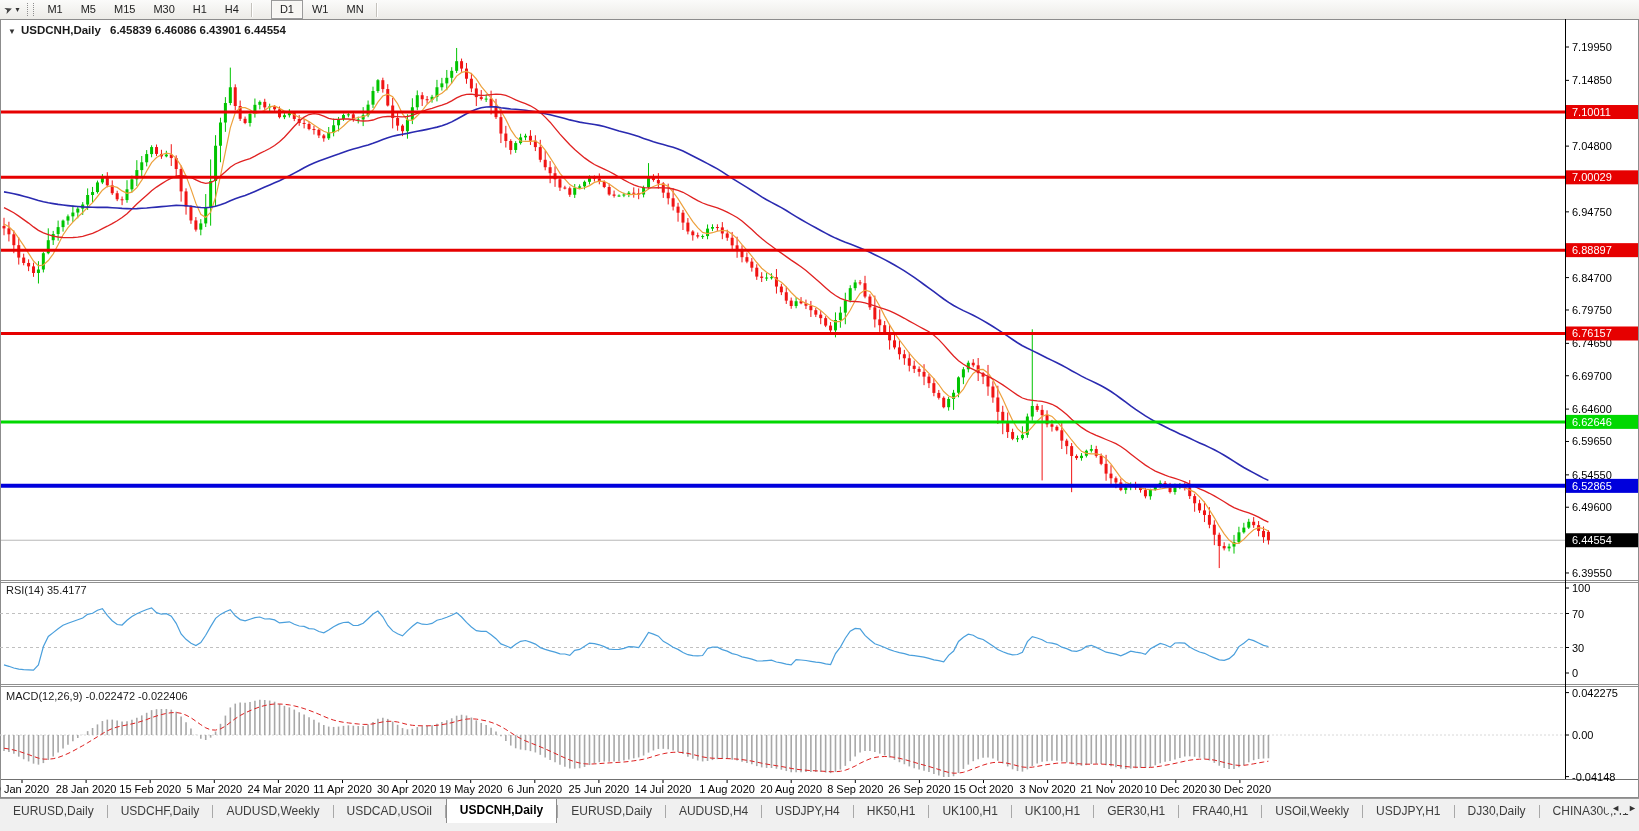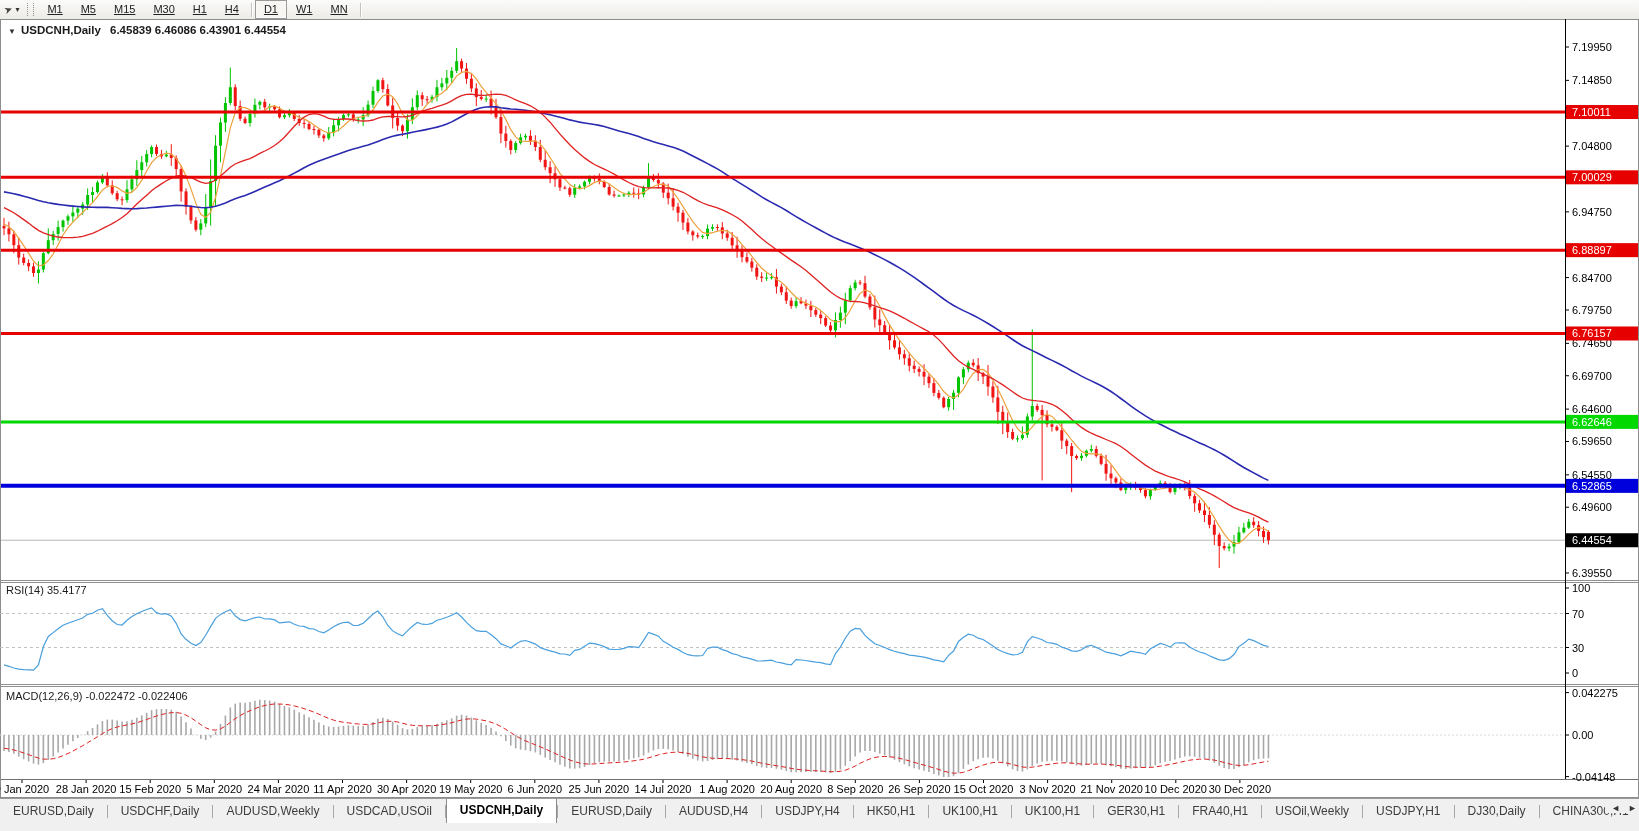--- a/index.html
+++ b/index.html
@@ -14,23 +14,23 @@
     position:absolute;top:0;left:0;width:1639px;height:19px;
     background:linear-gradient(#fbfbfa,#ecebe7);
     border-bottom:1px solid #b6b4ae;
     display:flex;align-items:center;font-size:11px;color:#222;
   }
   .tool-group{display:flex;align-items:center;padding:0 4px;height:100%;}
   .caret{font-size:8px;color:#333;margin-left:3px;cursor:default;}
   .grip{width:5px;height:13px;margin:0 4px;border-left:1px dotted #8f8f8f;border-right:1px dotted #8f8f8f;}
   .tfbtn{
     padding:1px 8px;height:15px;line-height:15px;border:1px solid transparent;
-    color:#222;cursor:default;user-select:none;text-decoration:underline;
+    color:#222;cursor:default;user-select:none;
   }
-  .tfbtn.active{background:#f7f6f3;border:1px solid #9a9a9a;box-shadow:inset 0 0 2px #ffffff;}
+  .tfbtn.active{background:#f7f6f3;border:1px solid #9a9a9a;box-shadow:inset 0 0 2px #ffffff;margin-left:16px;}
   .vsep{width:1px;height:14px;background:#c4c2bc;margin:0 3px;box-shadow:1px 0 0 #ffffff;}
   
   .chartwin{
     position:absolute;top:19px;left:0;width:1639px;height:779px;background:#ffffff;
   }
   .chartwin svg{position:absolute;top:0;left:0;}
   
   .tabbar{
     position:absolute;top:798px;left:0;width:1639px;height:33px;
     background:#f0f0f0;border-top:1px solid #9a9a9a;

